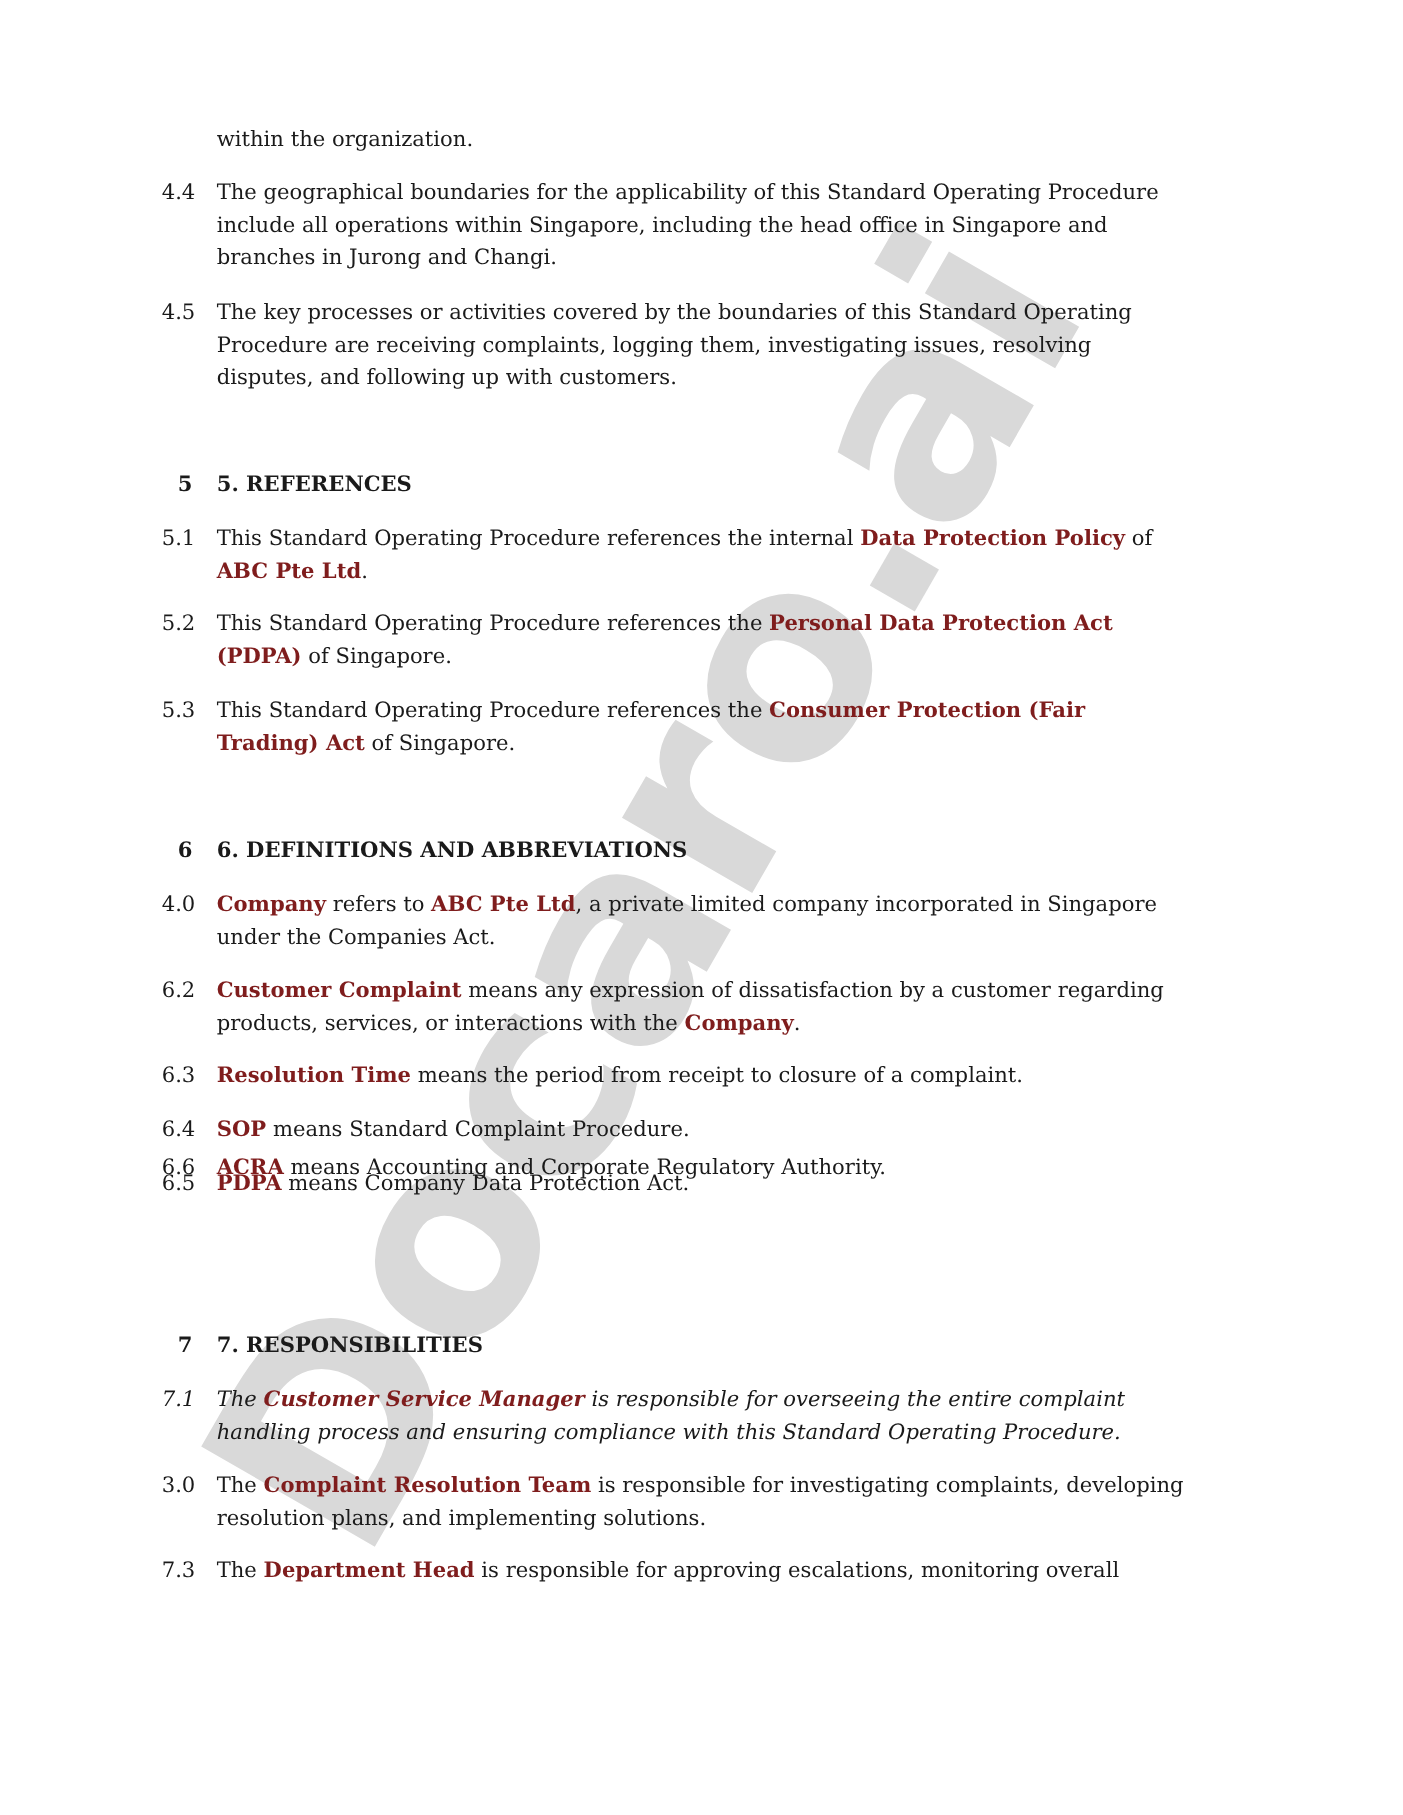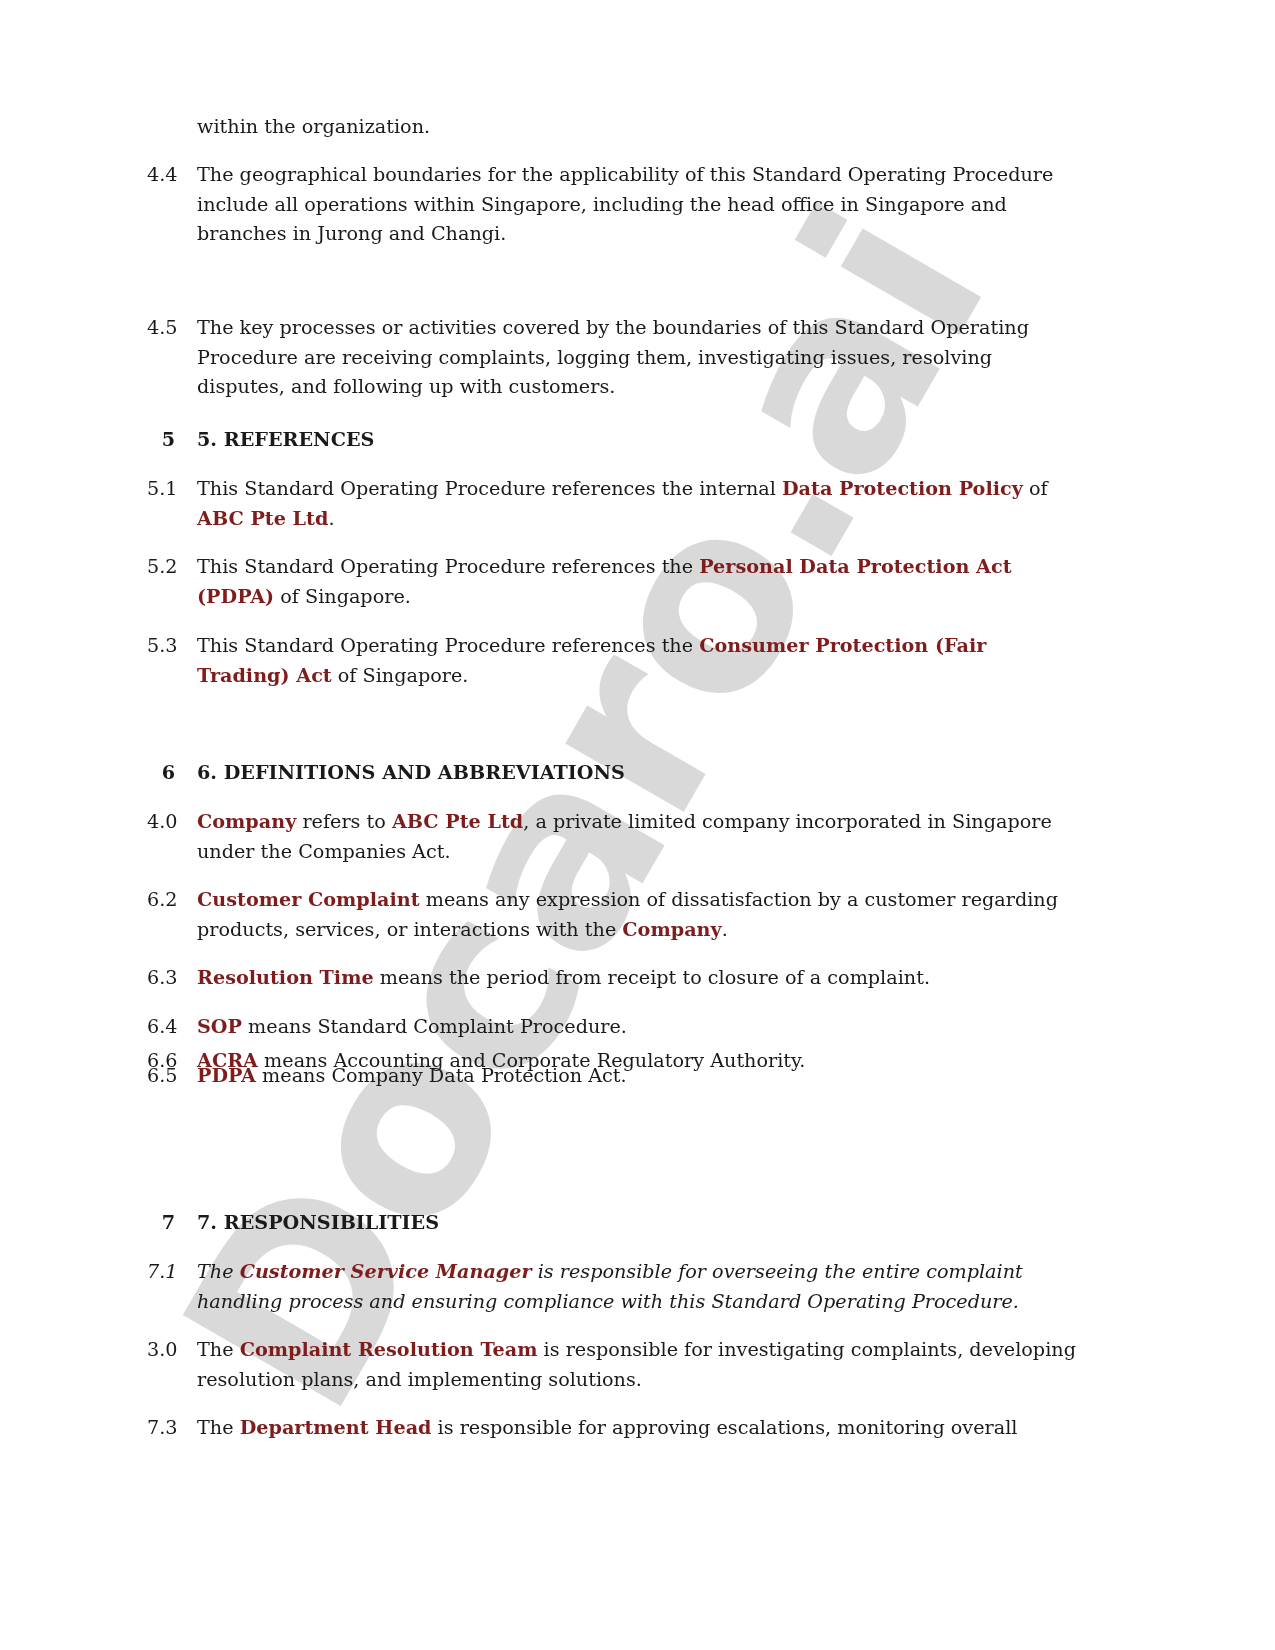--- a/index.html
+++ b/index.html
@@ -30,21 +30,21 @@
 <div class="watermark">Docaro.ai</div>
 <div class="page" id="page">
     <div class="para" style="top: 112px;">
       <span class="num"></span>
       <div class="text"><span>within the organization.</span></div>
     </div>
     <div class="para" style="top: 160px;">
       <span class="num">4.4</span>
       <div class="text"><span>The geographical boundaries for the applicability of this Standard Operating Procedure include all operations within Singapore, including the head office in Singapore and branches in Jurong and Changi.</span></div>
     </div>
-    <div class="para" style="top: 269px; margin-top: 44px;">
+    <div class="para" style="top: 269px;">
       <span class="num">4.5</span>
       <div class="text"><span>The key processes or activities covered by the boundaries of this Standard Operating Procedure are receiving complaints, logging them, investigating issues, resolving disputes, and following up with customers.</span></div>
     </div>
     <div class="para head" style="top: 425px;">
       <span class="num">5</span>
       <div class="text"><span>5. REFERENCES</span></div>
     </div>
     <div class="para" style="top: 474px;">
       <span class="num">5.1</span>
       <div class="text"><span>This Standard Operating Procedure references the internal </span><b>Data Protection Policy</b><span> of </span><b>ABC Pte Ltd</b><span>.</span></div>

